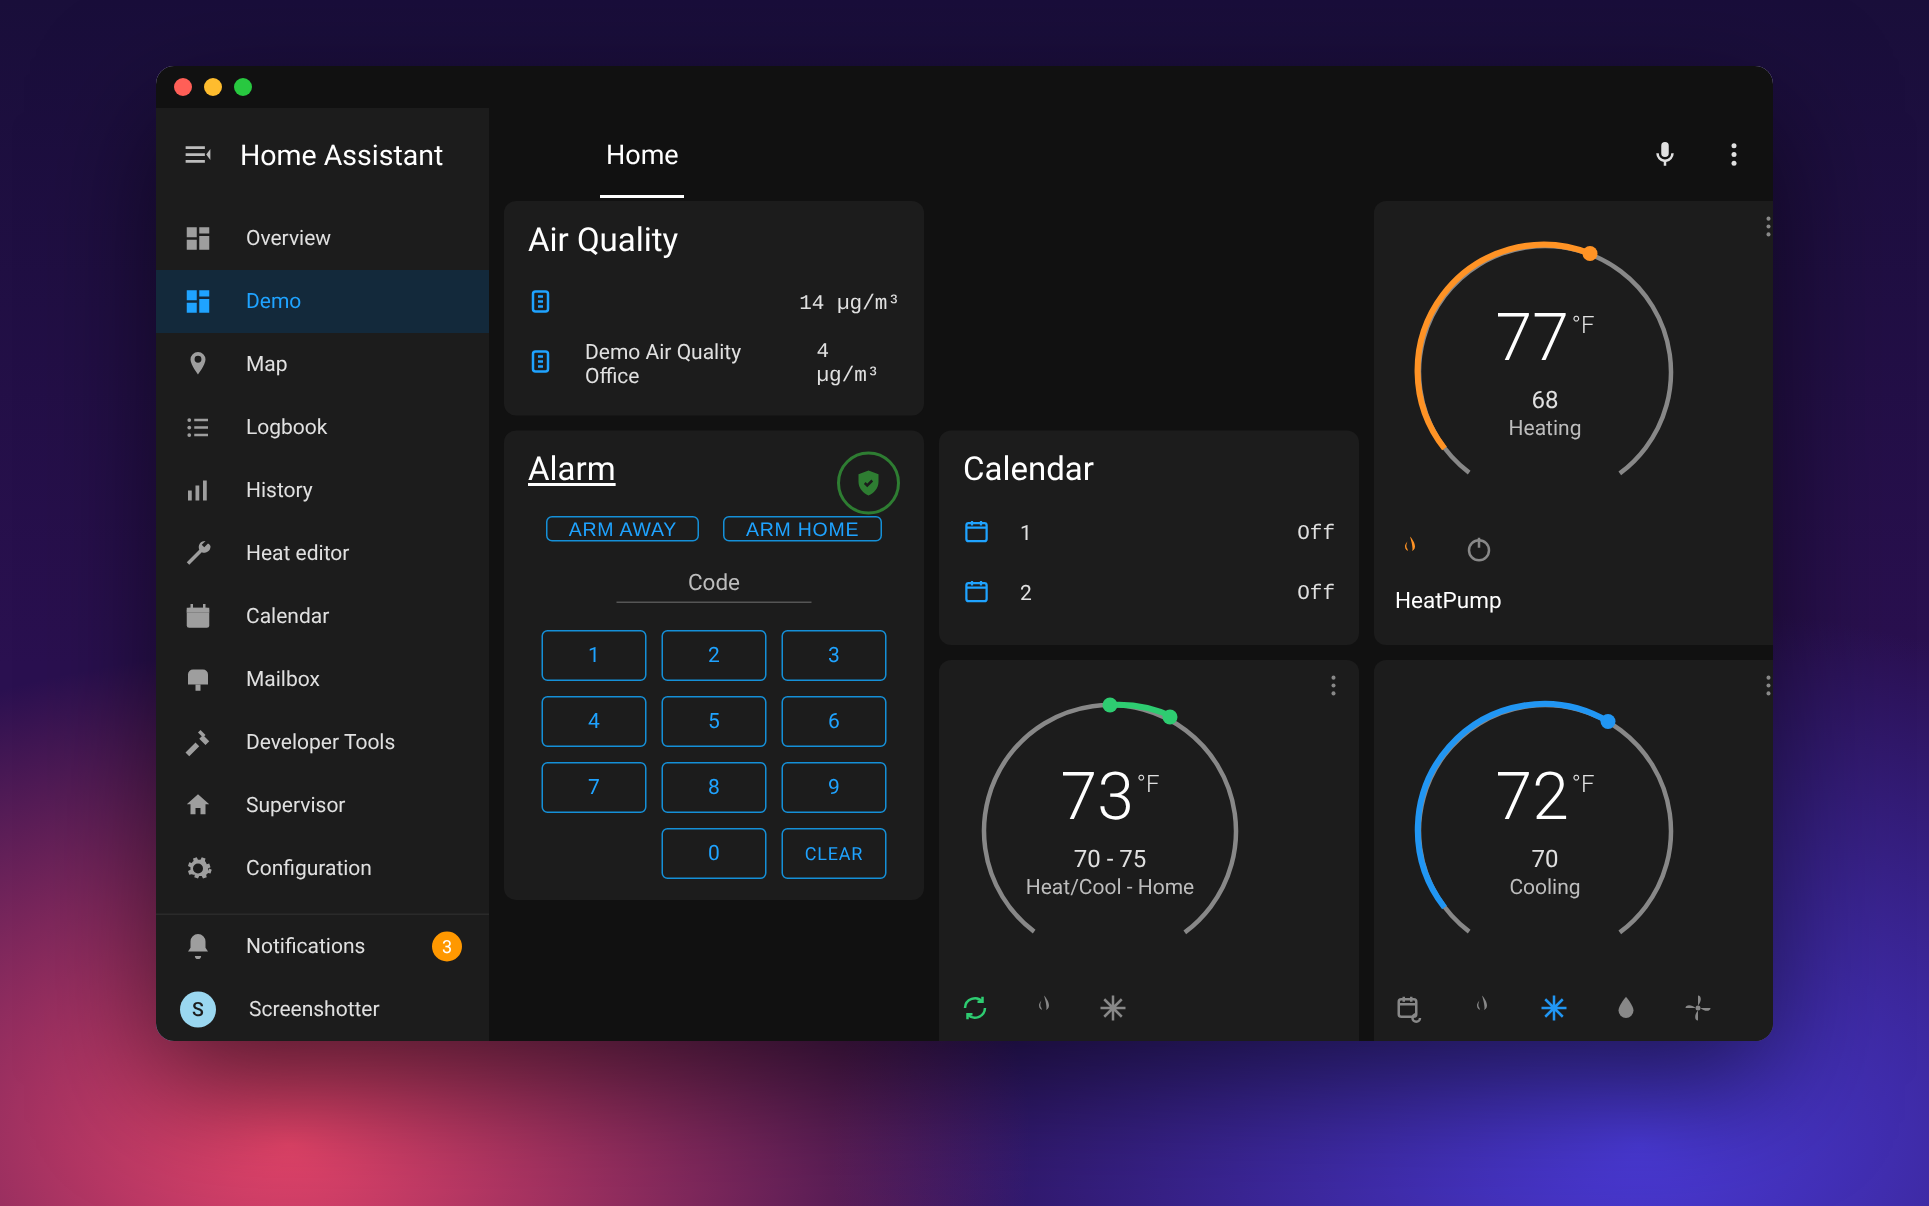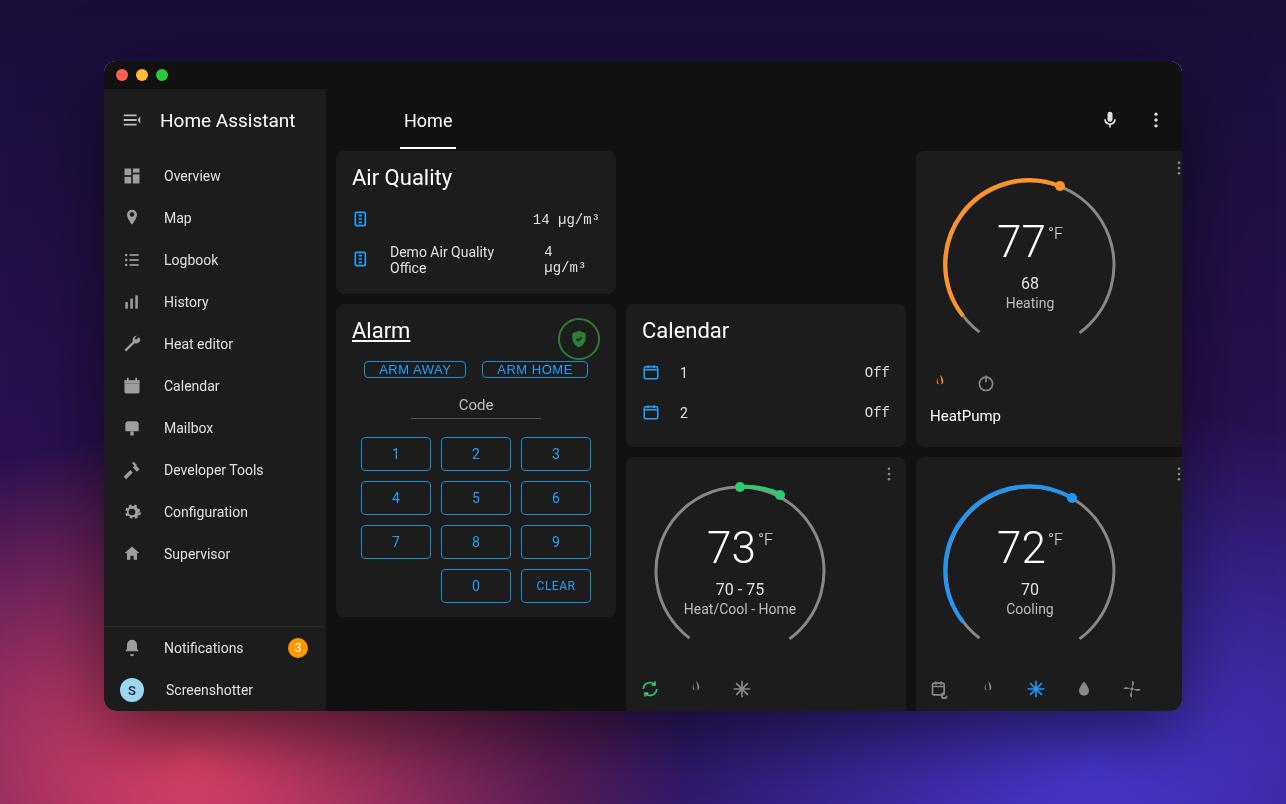--- a/index.html
+++ b/index.html
@@ -15,21 +15,21 @@
     position: absolute;
     inset: 0;
     background:
       radial-gradient(ellipse 900px 600px at 15% 95%, #e8456b 0%, rgba(232,69,107,0) 55%),
       radial-gradient(ellipse 900px 600px at 85% 95%, #4a3ad8 0%, rgba(74,58,216,0) 60%),
       linear-gradient(180deg, #190e3a 0%, #2a1050 55%, #2a1050 100%);
   }
   .window {
     position: absolute;
     left: 104px;
-    top: 61px;
+    top: 44px;
     width: 1078px;
     height: 650px;
     background: #c4b5fd;
     border-radius: 12px;
     box-shadow: 0 30px 80px rgba(0,0,0,0.55);
     display: flex;
     flex-direction: column;
     overflow: hidden;
   }
   .titlebar {
@@ -366,20 +366,31 @@
           <span class="side-icon">
               <svg viewBox="0 0 24 24" width="20" height="20" fill="currentColor">
                 <rect x="3" y="3" width="8" height="8"></rect>
                 <rect x="13" y="3" width="8" height="5"></rect>
                 <rect x="3" y="13" width="8" height="8"></rect>
                 <rect x="13" y="10" width="8" height="11"></rect>
               </svg>
             </span>
           <span>Overview</span>
         </div>
+        <div class="side-item active">
+          <span class="side-icon">
+              <svg viewBox="0 0 24 24" width="20" height="20" fill="currentColor">
+                <rect x="3" y="3" width="8" height="8"></rect>
+                <rect x="13" y="3" width="8" height="5"></rect>
+                <rect x="3" y="13" width="8" height="8"></rect>
+                <rect x="13" y="10" width="8" height="11"></rect>
+              </svg>
+            </span>
+          <span>Demo</span>
+        </div>
         <div class="side-item">
           <span class="side-icon">
               <svg viewBox="0 0 24 24" width="20" height="20" fill="currentColor">
                 <path d="M12 2a6 6 0 0 0-6 6c0 4 6 12 6 12s6-8 6-12a6 6 0 0 0-6-6zm0 8.5A2.5 2.5 0 1 1 12 5a2.5 2.5 0 0 1 0 5.5z"></path>
               </svg>
             </span>
           <span>Map</span>
         </div>
         <div class="side-item">
           <span class="side-icon">
@@ -438,32 +449,32 @@
               <svg viewBox="0 0 24 24" width="20" height="20" fill="currentColor">
                 <path d="M2 20l8-8 3 3-8 8zM13 9l3-3 5 5-3 3z"></path>
                 <path d="M14 2l4 4-2 2-4-4z"></path>
               </svg>
             </span>
           <span>Developer Tools</span>
         </div>
         <div class="side-item">
           <span class="side-icon">
               <svg viewBox="0 0 24 24" width="20" height="20" fill="currentColor">
+                <path d="M12 3l9 8h-3v8h-4v-5h-4v5H6v-8H3z"></path>
+              </svg>
+            </span>
+          <span>Supervisor</span>
+        </div>
+        <div class="side-item">
+          <span class="side-icon">
+              <svg viewBox="0 0 24 24" width="20" height="20" fill="currentColor">
                 <path d="M12 8a4 4 0 1 0 0 8 4 4 0 0 0 0-8zm9 4l2 1-1 3-2-.5a8 8 0 0 1-1.5 1.5l.5 2-3 1-1-2a8 8 0 0 1-2 0l-1 2-3-1 .5-2A8 8 0 0 1 7 16.5L5 17l-1-3 2-1a8 8 0 0 1 0-2l-2-1 1-3 2 .5A8 8 0 0 1 8.5 6L8 4l3-1 1 2a8 8 0 0 1 2 0l1-2 3 1-.5 2A8 8 0 0 1 19 8.5l2-.5 1 3-2 1a8 8 0 0 1 0 2z"></path>
               </svg>
             </span>
           <span>Configuration</span>
-        </div>
-        <div class="side-item">
-          <span class="side-icon">
-              <svg viewBox="0 0 24 24" width="20" height="20" fill="currentColor">
-                <path d="M12 3l9 8h-3v8h-4v-5h-4v5H6v-8H3z"></path>
-              </svg>
-            </span>
-          <span>Supervisor</span>
         </div>
       </div>
 
       <div class="sidebar-bottom">
         <div class="side-item">
           <span class="side-icon">
               <svg viewBox="0 0 24 24" width="20" height="20" fill="currentColor">
                 <path d="M12 2a6 6 0 0 0-6 6v5l-2 3h16l-2-3V8a6 6 0 0 0-6-6zm0 20a2.5 2.5 0 0 0 2.5-2.5h-5A2.5 2.5 0 0 0 12 22z"></path>
               </svg>
             </span>

